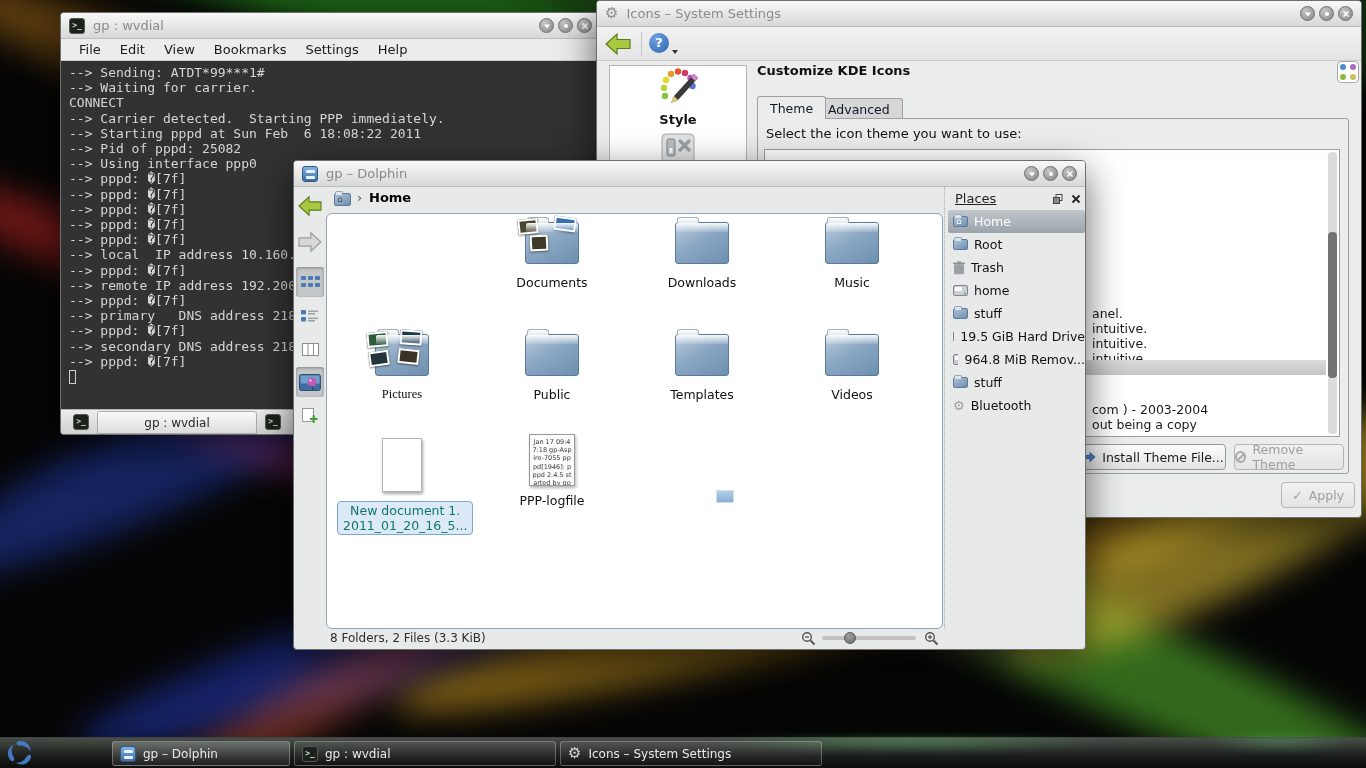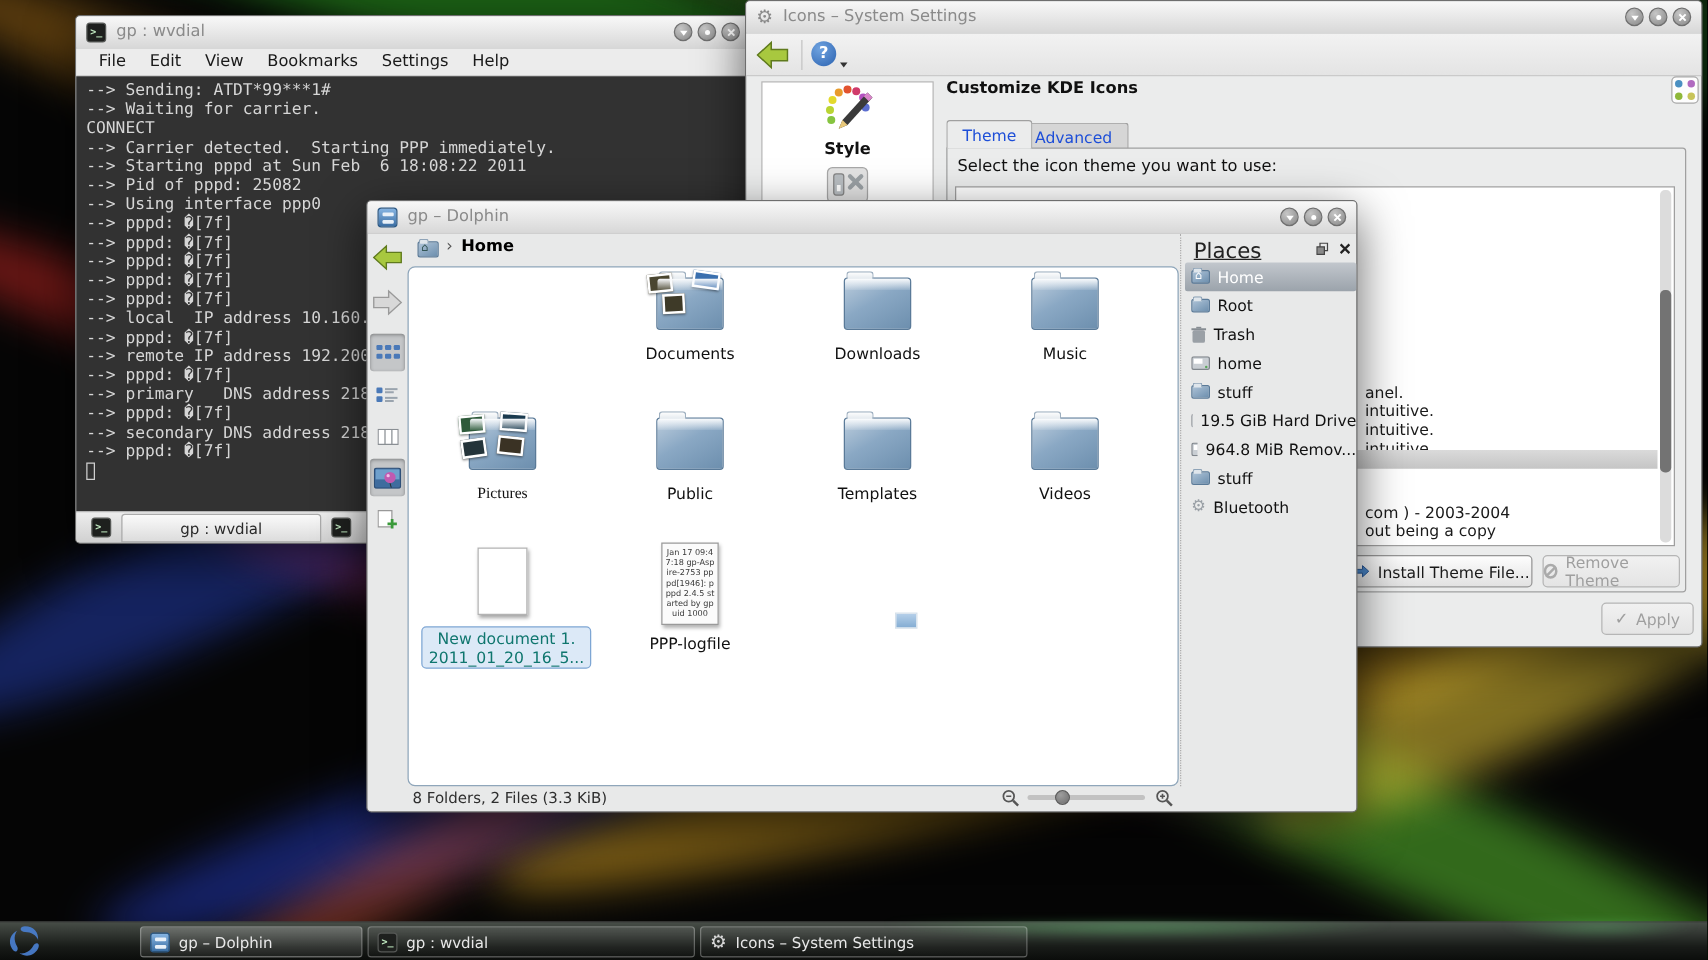--- a/index.html
+++ b/index.html
@@ -44,21 +44,21 @@
   #syssettings { left:596px; top:0px; width:766px; height:518px; }
   #ss-toolbar { position:absolute; left:0; top:26px; right:0; height:34px;
                 background:linear-gradient(#f2f2f2,#e4e4e4); border-bottom:1px solid #cacaca; }
   #ss-sidebar { position:absolute; left:12px; top:64px; width:138px; height:442px; background:#fff;
                 border:1px solid #b5b5b5; }
   #ss-heading { position:absolute; left:160px; top:62px; font-size:13px; font-weight:bold; color:#111; }
   .dots4 { position:absolute; left:740px; top:60px; width:22px; height:22px; background:#fdfdfd;
            border:1px solid #a8a8a8; border-radius:4px; display:grid;
            grid-template-columns:1fr 1fr; grid-template-rows:1fr 1fr; place-items:center; }
   .dots4 i { width:6px; height:6px; border-radius:50%; }
-  .tab { position:absolute; font-size:12.5px; color:#1d4ed8; display:flex; align-items:center;
+  .tab { position:absolute; font-size:12.5px; color:#0f172a; display:flex; align-items:center;
          padding:0 12px; border:1px solid #a0a0a0; border-bottom:none; border-radius:3px 3px 0 0; }
   #tab-theme { left:160px; top:95px; height:23px; background:#ebecec; z-index:2; }
   #tab-advanced { left:218px; top:97px; height:21px; background:#d6d6d6; }
   #ss-panel { position:absolute; left:160px; top:117px; width:592px; height:356px;
               border:1px solid #a0a0a0; border-radius:0 3px 3px 3px; background:#ebecec; z-index:1; }
   #ss-list { position:absolute; left:6px; top:30px; width:576px; height:288px; background:#fff;
              border:1px solid #9f9f9f; }
   .ss-frag { position:absolute; left:327px; font-size:12.5px; color:#1a1a1a; white-space:nowrap; }
   .btn { display:flex; align-items:center; gap:6px; justify-content:center;
          background:linear-gradient(#fdfdfd,#e2e2e2); border:1px solid #969696; border-radius:4px;
@@ -81,21 +81,21 @@
   .folder::before { content:""; position:absolute; top:-6px; left:1px; width:20px; height:6px;
             background:linear-gradient(#fdfdfd,#dfe6ec); border:1px solid #9fb0c0; border-bottom:none;
             border-radius:3px 3px 0 0; }
   .folder::after { content:""; position:absolute; top:0; left:0; right:0; height:9px;
             background:linear-gradient(#f8fafc,rgba(248,250,252,.12)); border-radius:2px 2px 0 0; }
   .ph { position:absolute; border:2px solid #fff; box-shadow:0 1px 2px rgba(0,0,0,.45); }
   .deskicon { position:relative; width:54px; height:42px; margin:0 auto; border-radius:4px;
             background:linear-gradient(140deg,#a3bace,#5f82a4); border:1px solid #4e6f92; overflow:hidden; }
   .page { width:40px; height:54px; background:#fff; border:1px solid #b3b3b3;
           box-shadow:1px 2px 3px rgba(0,0,0,.35); margin:0 auto; }
-  .logpage { width:46px; height:66px; background:#fbfbfb; border:1px solid #9a9a9a;
+  .logpage { width:46px; height:52px; background:#fbfbfb; border:1px solid #9a9a9a;
              box-shadow:1px 2px 3px rgba(0,0,0,.3); margin:0 auto; padding:3px 2px 0 2px;
              font-size:6.5px; line-height:8.2px; color:#3a3a3a; overflow:hidden; }
   .sel-label { display:inline-block; margin-top:9px; padding:1px 5px; background:#dce9f7;
                border:1px solid #7ea6d4; border-radius:4px; font-size:12.5px; line-height:15px; color:#0f766e; }
   #places-panel { position:absolute; left:650px; top:26px; width:143px; height:442px;
                   border-left:1px dotted #adadad; }
   .place { position:absolute; left:3px; width:137px; height:23px; display:flex; align-items:center;
            gap:6px; padding-left:5px; font-size:12.5px; color:#111; white-space:nowrap; overflow:hidden; }
   .place.sel { background:linear-gradient(#c2c7cd,#9ba3ab); color:#fff; border-radius:2px; }
   .mfold { position:relative; width:15px; height:11px; background:linear-gradient(150deg,#aec3d7,#6d8fae);
@@ -448,33 +448,33 @@
         <div class="page"></div>
         <div class="sel-label">
           <div>New document 1.</div>
           <div>2011_01_20_16_5...</div>
         </div>
       </div>
       <div class="cell" style="left:160px;top:220px;">
         <div class="logpage">
           <div>Jan 17 09:4</div>
           <div>7:18 gp-Asp</div>
-          <div>ire-2753 pp</div>
+          <div>ire-7055 pp</div>
           <div>pd[1946]: p</div>
           <div>ppd 2.4.5 st</div>
           <div>arted by gp</div>
           <div>uid 1000</div>
         </div>
         <div class="ilabel" style="margin-top:7px;">PPP-logfile</div>
       </div>
       <div style="position:absolute;left:389px;top:276px;width:18px;height:13px;background:linear-gradient(#a9c8e6,#6f9fcc);border:1px solid #cfdce8;opacity:.85;"></div>
     </div>
 
     <div id="places-panel">
-      <span style="position:absolute;left:10px;top:4px;font-size:17px;color:#222;text-decoration:underline;text-decoration-color:#222;text-align:right;">Places</span>
+      <span style="position:absolute;left:10px;top:4px;font-size:13px;color:#222;text-decoration:underline;text-decoration-color:#222;text-align:right;">Places</span>
       <svg style="position:absolute;right:24px;top:7px;" width="10" height="10">
           <rect x="3" y="0.5" width="6" height="6" fill="none" stroke="#444"></rect>
           <rect x="0.5" y="3.5" width="6" height="6" fill="#8a8a8a" stroke="#444"></rect>
         </svg>
       <svg style="position:absolute;right:6px;top:7px;" width="10" height="10">
           <path d="M1.5 1.5 L8.5 8.5 M8.5 1.5 L1.5 8.5" stroke="#222" stroke-width="1.8"></path>
         </svg>
       <div class="place sel" style="top:23px;">
         <span class="mfold">
             <span class="mhome">⌂</span>

